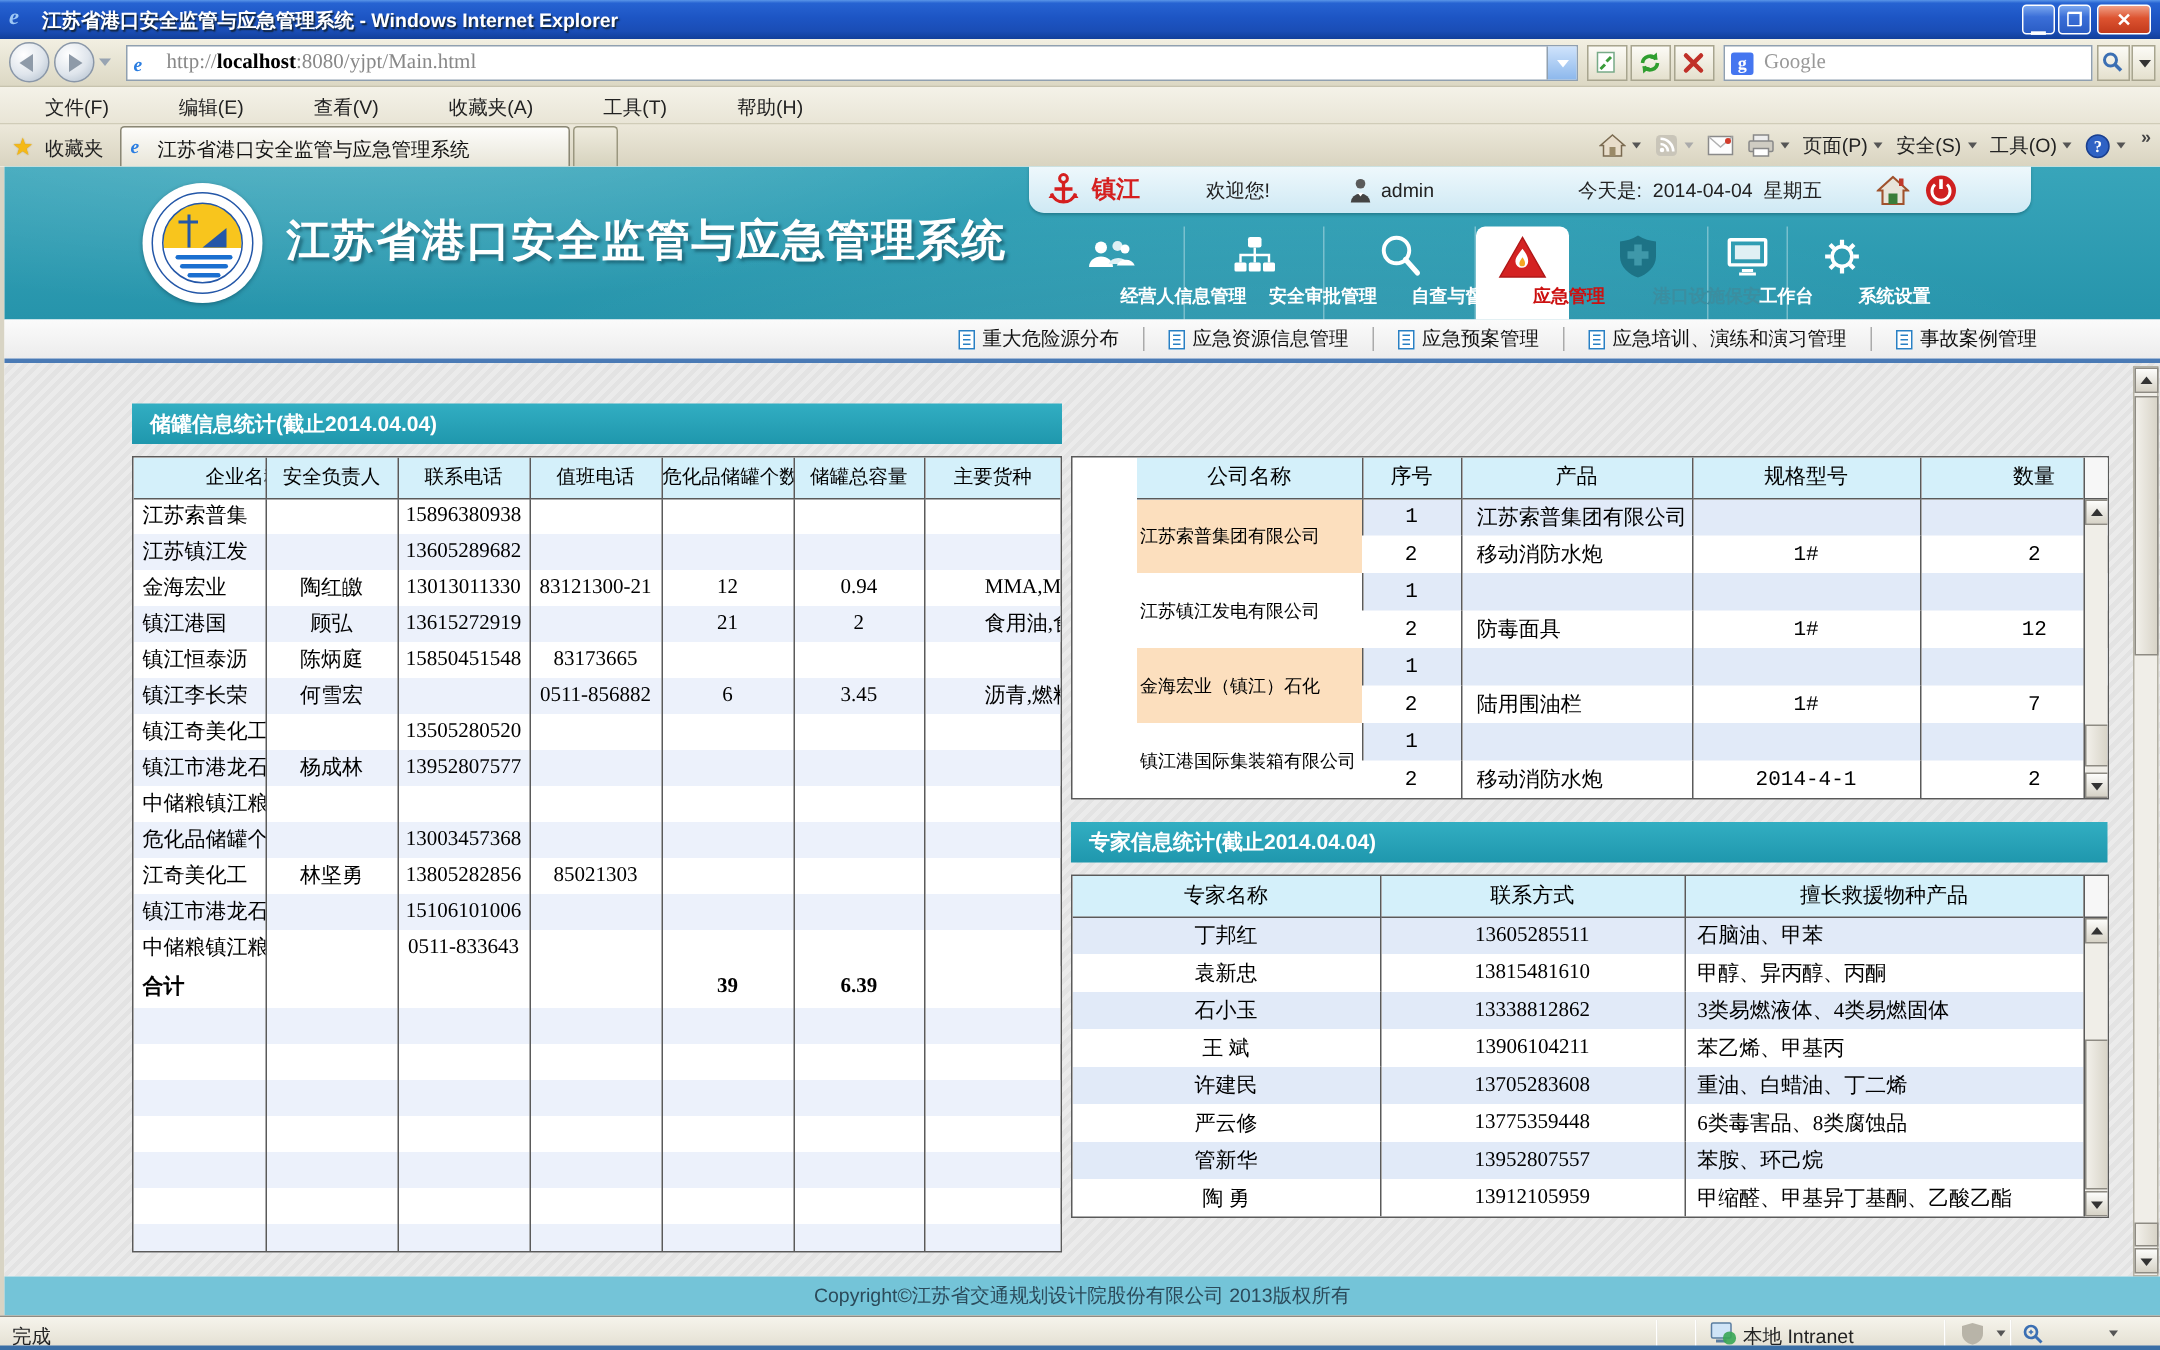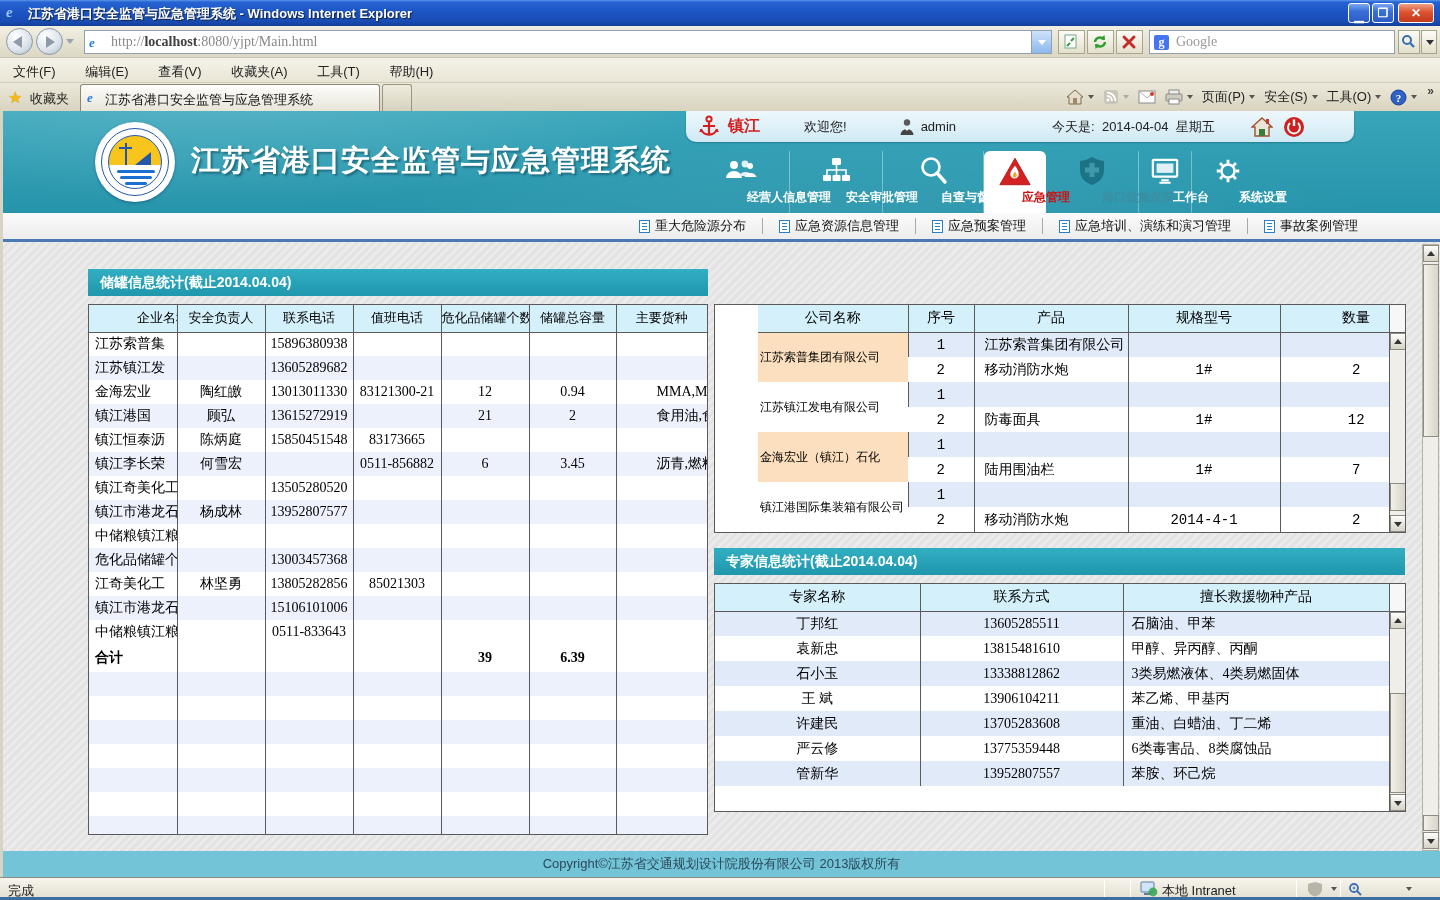--- a/index.html
+++ b/index.html
@@ -19,30 +19,30 @@
 .addrbar{position:absolute;left:0;top:26px;width:1440px;height:32px;background:linear-gradient(180deg,#f2efe2,#dcd8c4);border-bottom:1px solid #c7c3ae;}
 .navcirc{position:absolute;top:2px;width:27px;height:27px;border-radius:50%;border:1px solid #8a97a8;
  background:radial-gradient(circle at 35% 30%,#ffffff,#dfe5ec 55%,#aebccb);}
 .navcirc .arr{position:absolute;left:6px;top:7px;width:0;height:0;}
 .back .arr{border-top:6px solid transparent;border-bottom:6px solid transparent;border-right:9px solid #8e9aa8;}
 .fwd .arr{border-top:6px solid transparent;border-bottom:6px solid transparent;border-left:9px solid #8e9aa8;left:9px;}
 .nav-dd{position:absolute;left:66px;top:13px;width:0;height:0;border-left:4px solid transparent;border-right:4px solid transparent;border-top:5px solid #98a4b2;}
 .urlfield{position:absolute;left:84px;top:4px;width:968px;height:24px;background:#fff;border:1px solid #90a0b0;}
 .urlfield .p-ico{position:absolute;left:4px;top:4px;width:15px;height:15px;font:italic bold 13px "Liberation Serif",serif;color:#2a7de1;}
 .urlfield .url{position:absolute;left:26px;top:3px;font-family:"Liberation Serif",serif;font-size:14px;color:#888;}
-.urlfield .url b{color:#404040;}
+.urlfield .url b{color:#000000;}
 .url-dd{position:absolute;right:0;top:0;width:20px;height:22px;background:linear-gradient(180deg,#cfe3fb,#8db8ec);border-left:1px solid #90a0b0;}
 .url-dd:after{content:"";position:absolute;left:6px;top:9px;border-left:4px solid transparent;border-right:4px solid transparent;border-top:5px solid #fff;}
 .toolbtn{position:absolute;top:4px;width:27px;height:24px;border:1px solid #a8a58f;background:linear-gradient(180deg,#fcfbf6,#e4e0cd);}
 .searchbox{position:absolute;left:1149px;top:4px;width:246px;height:24px;background:#fff;border:1px solid #90a0b0;}
 .searchbox .gico{position:absolute;left:4px;top:4px;width:15px;height:15px;background:#4576f0;border-radius:2px;color:#fff;font:bold 12px "Liberation Serif",serif;text-align:center;line-height:15px;}
 .searchbox .stext{position:absolute;left:26px;top:3px;color:#999;font-family:"Liberation Serif",serif;font-size:14px;}
 
 .menubar{position:absolute;left:0;top:58px;width:1440px;height:25px;background:linear-gradient(180deg,#f4f2e8,#e9e5d6);border-bottom:1px solid #d0ccb8;}
-.menubar span{display:inline-block;padding:5px 13px 0 13px;font-size:13px;color:#222;}
+.menubar span{display:inline-block;padding:5px 13px 0 30px;font-size:13px;color:#222;}
 
 .favbar{position:absolute;left:0;top:83px;width:1440px;height:28px;background:linear-gradient(180deg,#ece8da,#d9d4c0);}
 .fav-star{position:absolute;left:8px;top:5px;color:#f5b915;font-size:16px;text-shadow:0 0 1px #b8860b;}
 .fav-label{position:absolute;left:30px;top:7px;font-size:13px;color:#222;}
 .tab{position:absolute;left:80px;top:1px;width:300px;height:27px;border:1px solid #8a8775;border-bottom:none;border-radius:3px 3px 0 0;background:linear-gradient(180deg,#fdfdfb,#e8e5d8);}
 .tab .p-ico{position:absolute;left:6px;top:5px;font:italic bold 13px "Liberation Serif",serif;color:#2a7de1;}
 .tab .tab-title{position:absolute;left:24px;top:6px;font-size:13px;color:#111;white-space:nowrap;overflow:hidden;width:268px;}
 .tabstub{position:absolute;left:382px;top:1px;width:30px;height:27px;border:1px solid #9a977f;border-bottom:none;border-radius:3px 3px 0 0;background:linear-gradient(180deg,#efecdf,#d6d2bd);}
 .fav-right{position:absolute;right:6px;top:0;height:28px;display:flex;align-items:center;gap:3px;}
 .fr-item{display:flex;align-items:center;padding:2px 3px;color:#222;font-size:13px;}
@@ -766,20 +766,25 @@
             <tr class="">
               <td>严云修</td>
               <td>13775359448</td>
               <td class="skill">6类毒害品、8类腐蚀品</td>
             </tr>
             <tr class="alt">
               <td>管新华</td>
               <td>13952807557</td>
               <td class="skill">苯胺、环己烷</td>
             </tr>
+            <tr class="">
+              <td>陶 勇</td>
+              <td>13912105959</td>
+              <td class="skill">甲缩醛、甲基异丁基酮、乙酸乙酯</td>
+            </tr>
           </tbody>
         </table>
       <div class="sbcol expsb">
         <div class="sbhead"></div>
         <div class="sbbtn" style="top:28px;">
             <span class="tri-up"></span>
           </div>
         <div class="sbthumb" style="top:109px;height:100px;"></div>
         <div class="sbbtn" style="top:210px;">
             <span class="tri-dn"></span>

